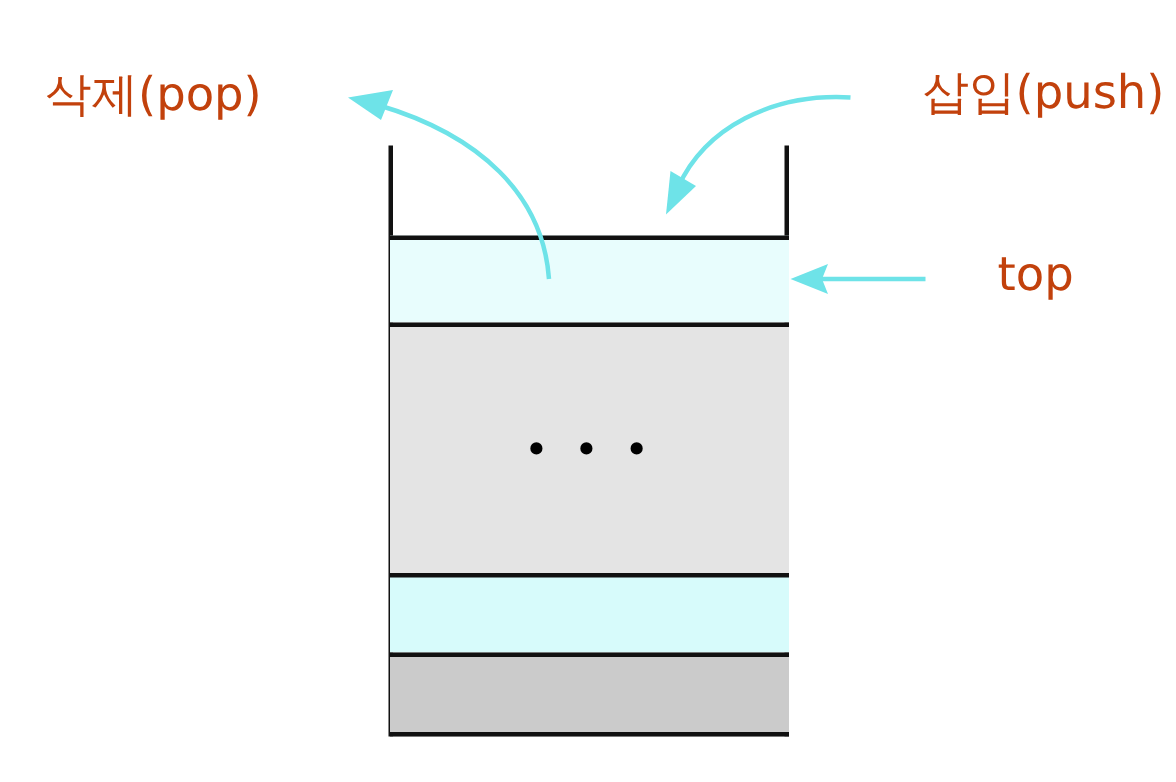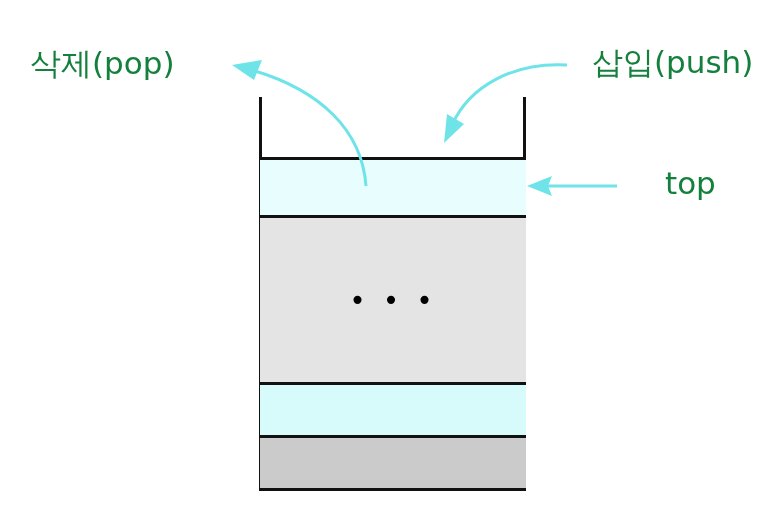--- a/index.html
+++ b/index.html
@@ -1,28 +1,28 @@
 <!DOCTYPE html>
 <html><head>
 <meta charset="utf-8">
 <style>
   html, body { margin:0; padding:0; background:#ffffff; }
   body { width:784px; height:521px; position:relative; overflow:hidden; font-family:"DejaVu Sans", sans-serif; }
-  .label { position:absolute; font-size:31px; color:#15803d; white-space:nowrap; line-height:1; }
+  .label { position:absolute; font-size:31px; color:#c2410c; white-space:nowrap; line-height:1; }
   .wall { position:absolute; background:#111; width:3px; }
   .cell { position:absolute; left:260px; width:266px; border-top:3px solid #111; box-sizing:border-box; }
   .dots { position:absolute; left:0; right:0; top:50%; transform:translateY(-50%); text-align:center; font-size:28px; letter-spacing:4px; color:#000; }
   svg { position:absolute; left:0; top:0; }
 </style>
 </head>
 <body>
 
 <div>
   <span class="label" style="left:30px; top:48px;">삭제(pop)</span>
-  <span class="label" style="left:592px; top:47px;">삽입(push)</span>
+  <span class="label" style="left:615px; top:47px;">삽입(push)</span>
   <span class="label" style="left:665px; top:168px;">top</span>
 
   <div class="wall" style="left:259px; top:97px; height:394px;"></div>
   <div class="wall" style="left:523px; top:97px; height:394px;"></div>
 
   <div class="cell" style="top:157px; height:58px; background:#e8fdfd;"></div>
   <div class="cell" style="top:215px; height:167px; background:#e4e4e4;">
     <div class="dots">• • •</div>
   </div>
   <div class="cell" style="top:382px; height:53px; background:#d7fbfb;"></div>

